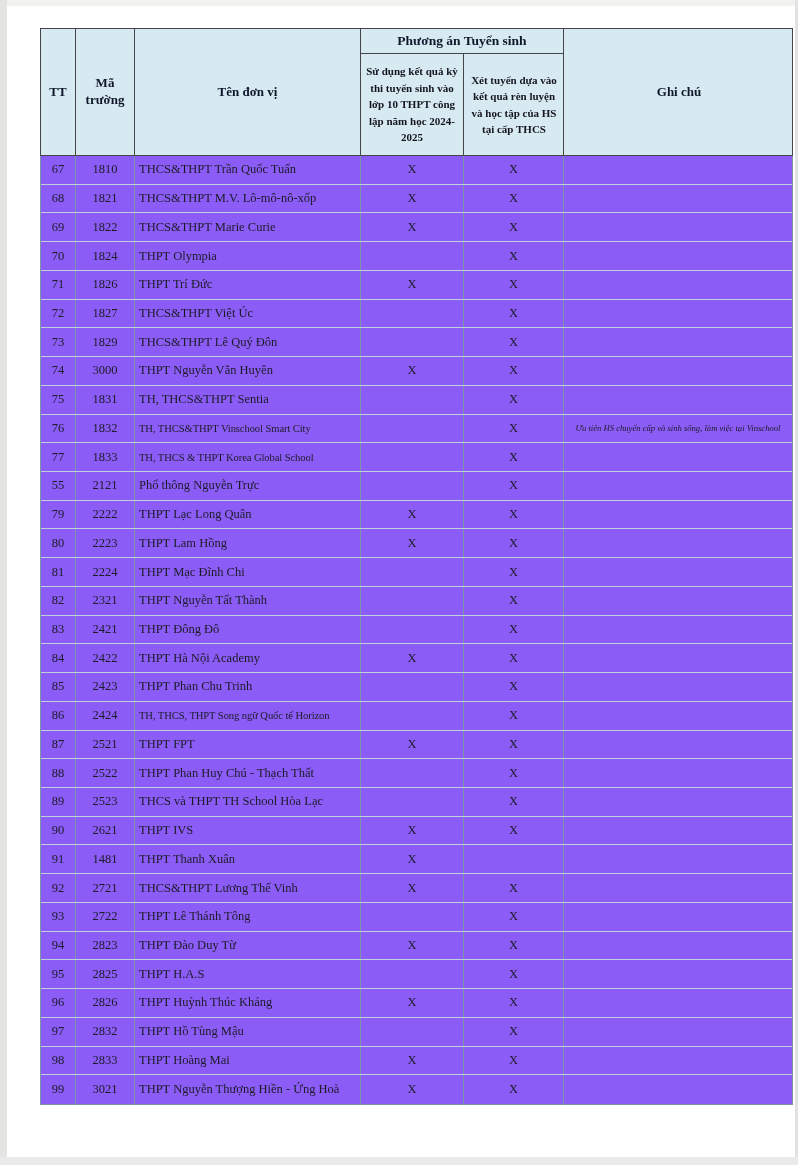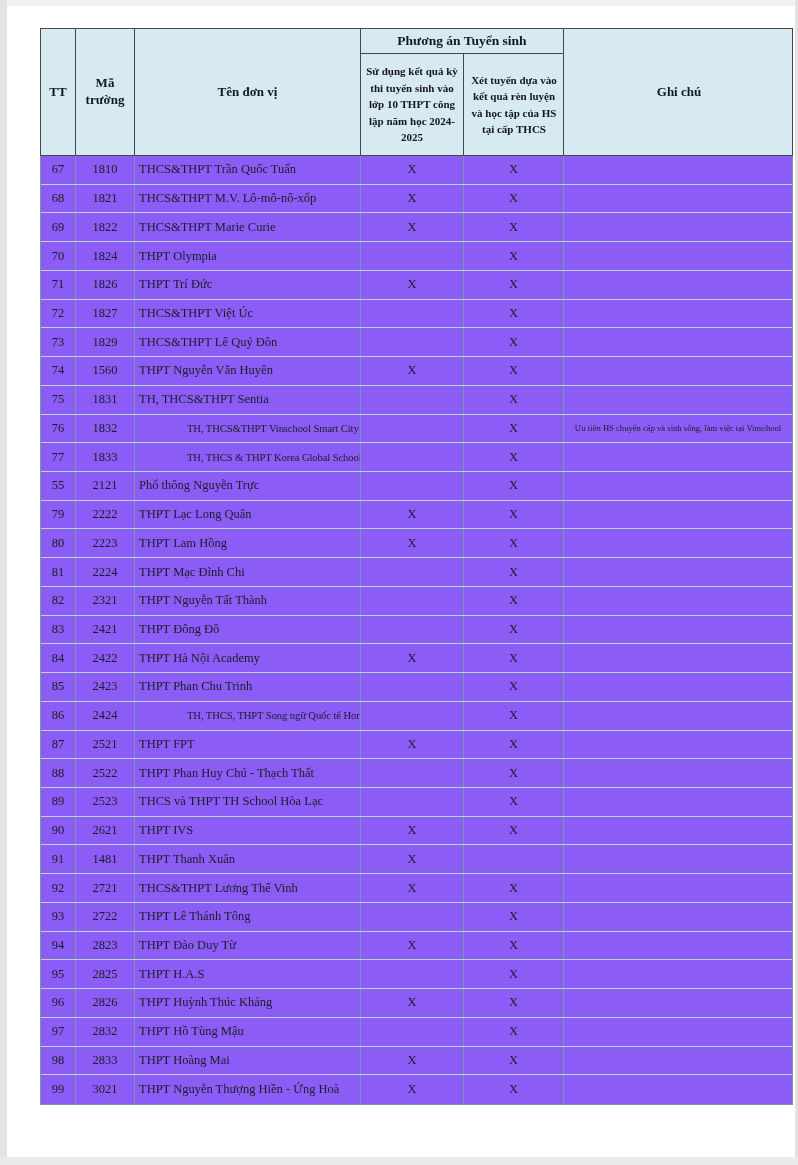--- a/index.html
+++ b/index.html
@@ -56,24 +56,24 @@
     display:grid;grid-template-columns:35px 59px 226px 103px 100px 1fr;
     border-bottom:1px solid #bdd2dd;box-sizing:border-box;
   }
   .trow:last-child{border-bottom:none;}
   .c{
     display:flex;align-items:center;justify-content:center;
     border-right:1px solid #7e95a5;box-sizing:border-box;
     font-size:12.5px;color:#1c1c26;overflow:hidden;white-space:nowrap;
   }
   .c.name{justify-content:flex-start;padding:0 2px 0 4px;}
-  .c.name.condensed{font-size:10.6px;letter-spacing:-0.1px;margin-left:48px;}
+  .c.name.condensed{font-size:10.6px;letter-spacing:-0.1px;}
   .c.note{
     font-size:8.6px;line-height:1.3;text-align:right;
-    padding:0 4px;border-right:none;white-space:normal;
+    padding:0 4px;border-right:none;white-space:normal;font-style:italic;
   }
 </style>
 </head>
 <body>
 
 <div class="edge-top"></div>
 <div class="edge-left"></div>
 <div class="edge-right"></div>
 <div class="edge-bottom"></div>
 
@@ -148,21 +148,21 @@
     <div class="c">73</div>
     <div class="c">1829</div>
     <div class="c name">THCS&amp;THPT Lê Quý Đôn</div>
     <div class="c"></div>
     <div class="c">X</div>
     <div class="c note"></div>
   </div>
 
   <div class="trow">
     <div class="c">74</div>
-    <div class="c">1560</div>
+    <div class="c">3000</div>
     <div class="c name">THPT Nguyễn Văn Huyên</div>
     <div class="c">X</div>
     <div class="c">X</div>
     <div class="c note"></div>
   </div>
 
   <div class="trow">
     <div class="c">75</div>
     <div class="c">1831</div>
     <div class="c name">TH, THCS&amp;THPT Sentia</div>

